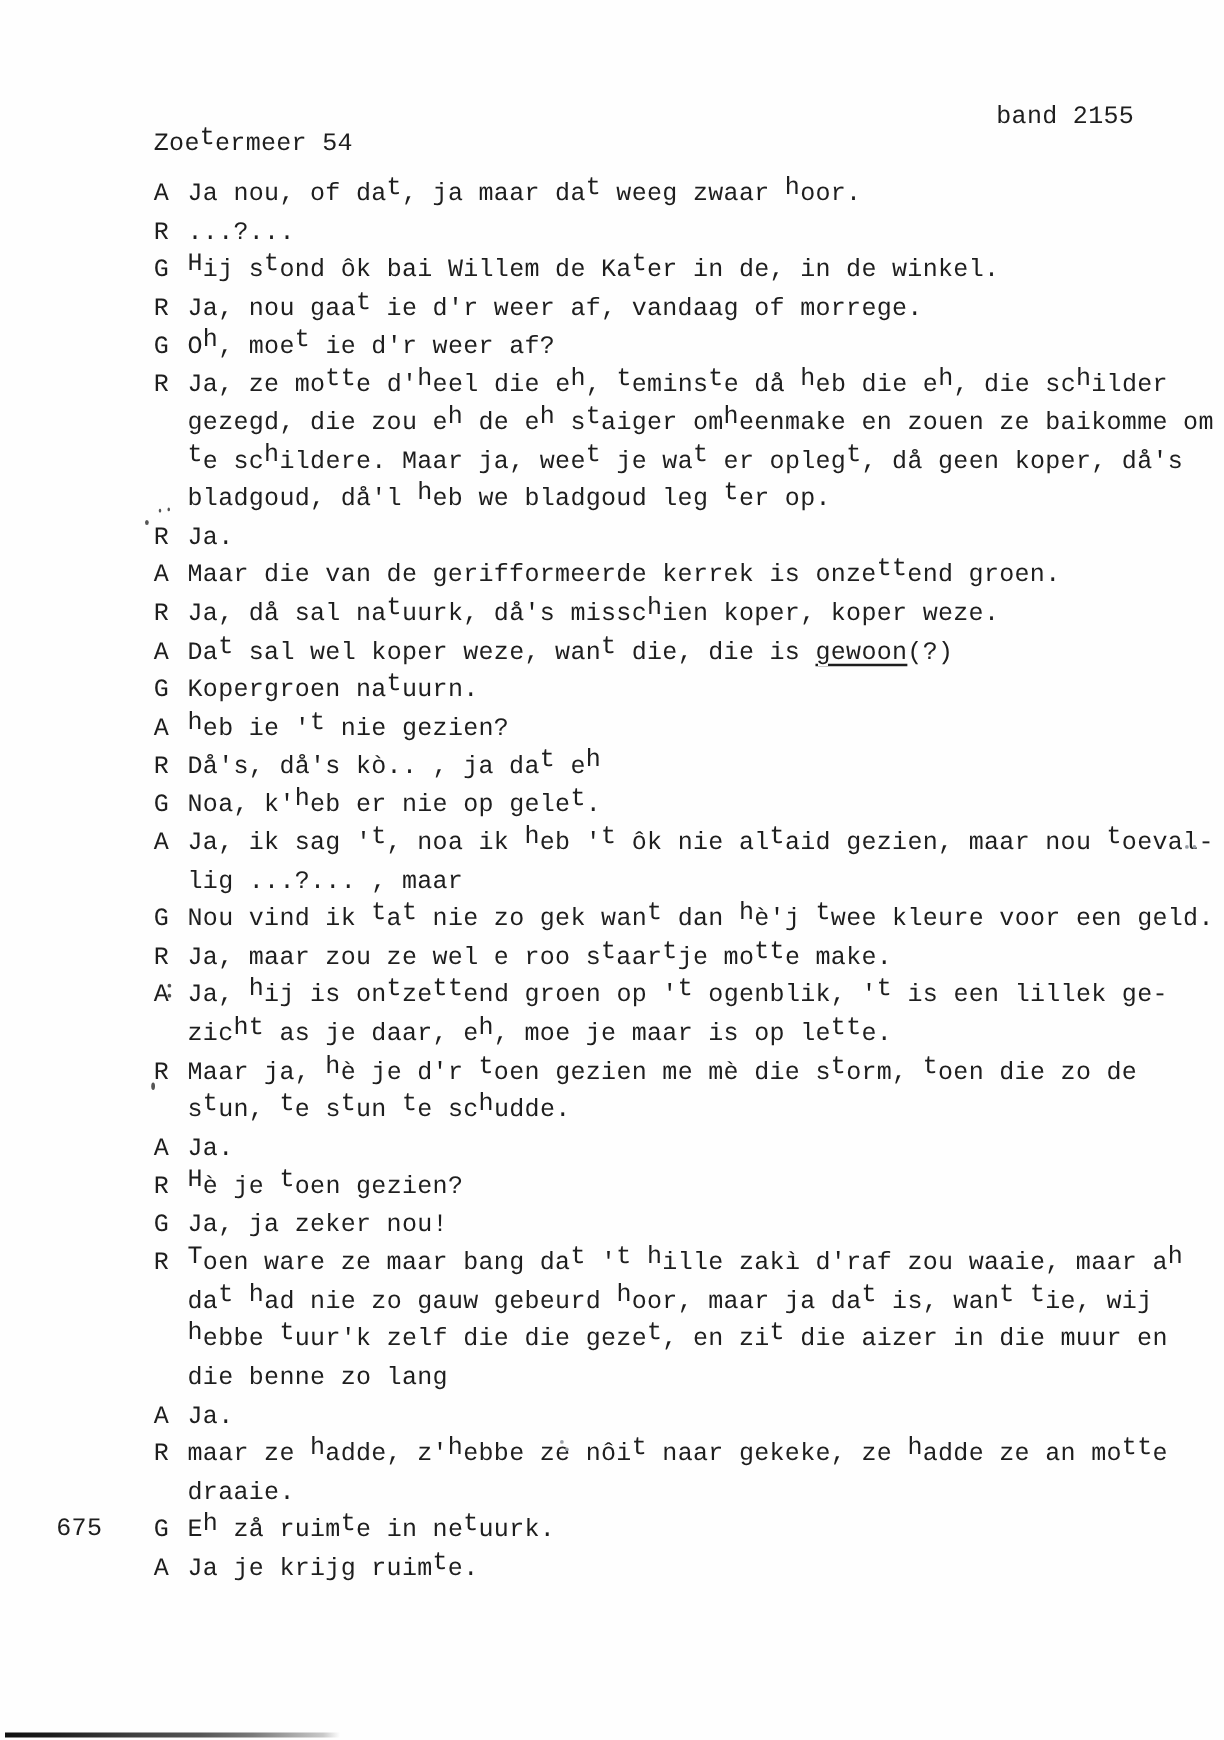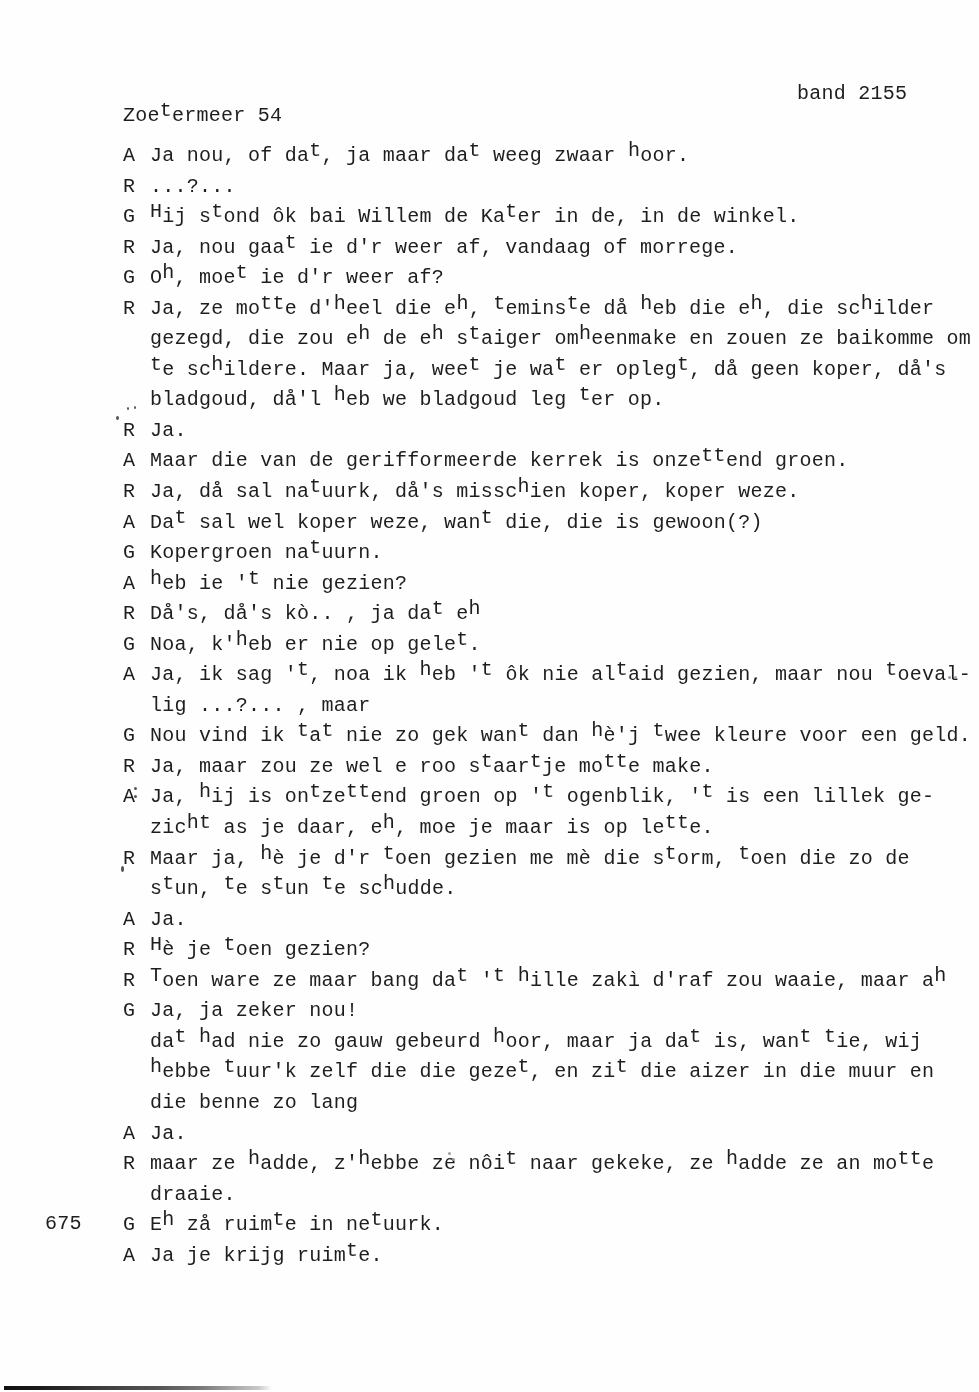--- a/index.html
+++ b/index.html
@@ -29,20 +29,21 @@
     letter-spacing: 0.25px;
   }
   .line {
     height: 30.55px;
     line-height: 35px;
     white-space: pre;
   }
   .spk { display: inline-block; width: 27px; }
   .hi { position: relative; top: -5px; }
   .ul {
+    text-decoration: underline;
     text-decoration-thickness: 1.5px;
     text-underline-offset: 4px;
   }
   .margin-number {
     position: absolute;
     left: 45px; top: 1212px;
     font-size: 20px; letter-spacing: 0.25px;
   }
   .scan-bar {
     position: absolute;
@@ -85,22 +86,22 @@
       <div class="line"><span class="spk">A</span><span class="txt"><span>Ja, ik sag '<span class="hi">t</span>, noa ik <span class="hi">h</span>eb '<span class="hi">t</span> ôk nie al<span class="hi">t</span>aid gezien, maar nou <span class="hi">t</span>oeval-</span></span></div>
       <div class="line"><span class="spk"></span><span class="txt"><span>lig ...?... , maar</span></span></div>
       <div class="line"><span class="spk">G</span><span class="txt"><span>Nou vind ik <span class="hi">t</span>a<span class="hi">t</span> nie zo gek wan<span class="hi">t</span> dan <span class="hi">h</span>è'j <span class="hi">t</span>wee kleure voor een geld.</span></span></div>
       <div class="line"><span class="spk">R</span><span class="txt"><span>Ja, maar zou ze wel e roo s<span class="hi">t</span>aar<span class="hi">t</span>je mo<span class="hi">t</span><span class="hi">t</span>e make.</span></span></div>
       <div class="line"><span class="spk">A</span><span class="txt"><span>Ja, <span class="hi">h</span>ij is on<span class="hi">t</span>ze<span class="hi">t</span><span class="hi">t</span>end groen op '<span class="hi">t</span> ogenblik, '<span class="hi">t</span> is een lillek ge-</span></span></div>
       <div class="line"><span class="spk"></span><span class="txt"><span>zic<span class="hi">h</span><span class="hi">t</span> as je daar, e<span class="hi">h</span>, moe je maar is op le<span class="hi">t</span><span class="hi">t</span>e.</span></span></div>
       <div class="line"><span class="spk">R</span><span class="txt"><span>Maar ja, <span class="hi">h</span>è je d'r <span class="hi">t</span>oen gezien me mè die s<span class="hi">t</span>orm, <span class="hi">t</span>oen die zo de</span></span></div>
       <div class="line"><span class="spk"></span><span class="txt"><span>s<span class="hi">t</span>un, <span class="hi">t</span>e s<span class="hi">t</span>un <span class="hi">t</span>e sc<span class="hi">h</span>udde.</span></span></div>
       <div class="line"><span class="spk">A</span><span class="txt"><span>Ja.</span></span></div>
       <div class="line"><span class="spk">R</span><span class="txt"><span><span class="hi">H</span>è je <span class="hi">t</span>oen gezien?</span></span></div>
+      <div class="line"><span class="spk">G</span><span class="txt"><span>Ja, ja zeker nou!</span></span></div>
       <div class="line"><span class="spk">R</span><span class="txt"><span><span class="hi">T</span>oen ware ze maar bang da<span class="hi">t</span> '<span class="hi">t</span> <span class="hi">h</span>ille zakì d'raf zou waaie, maar a<span class="hi">h</span></span></span></div>
-      <div class="line"><span class="spk">G</span><span class="txt"><span>Ja, ja zeker nou!</span></span></div>
       <div class="line"><span class="spk"></span><span class="txt"><span>da<span class="hi">t</span> <span class="hi">h</span>ad nie zo gauw gebeurd <span class="hi">h</span>oor, maar ja da<span class="hi">t</span> is, wan<span class="hi">t</span> <span class="hi">t</span>ie, wij</span></span></div>
       <div class="line"><span class="spk"></span><span class="txt"><span><span class="hi">h</span>ebbe <span class="hi">t</span>uur'k zelf die die geze<span class="hi">t</span>, en zi<span class="hi">t</span> die aizer in die muur en</span></span></div>
       <div class="line"><span class="spk"></span><span class="txt"><span>die benne zo lang</span></span></div>
       <div class="line"><span class="spk">A</span><span class="txt"><span>Ja.</span></span></div>
       <div class="line"><span class="spk">R</span><span class="txt"><span>maar ze <span class="hi">h</span>adde, z'<span class="hi">h</span>ebbe ze nôi<span class="hi">t</span> naar gekeke, ze <span class="hi">h</span>adde ze an mo<span class="hi">t</span><span class="hi">t</span>e</span></span></div>
       <div class="line"><span class="spk"></span><span class="txt"><span>draaie.</span></span></div>
       <div class="line"><span class="spk">G</span><span class="txt"><span>E<span class="hi">h</span> zå ruim<span class="hi">t</span>e in ne<span class="hi">t</span>uurk.</span></span></div>
       <div class="line"><span class="spk">A</span><span class="txt"><span>Ja je krijg ruim<span class="hi">t</span>e.</span></span></div>
     </div>
 

